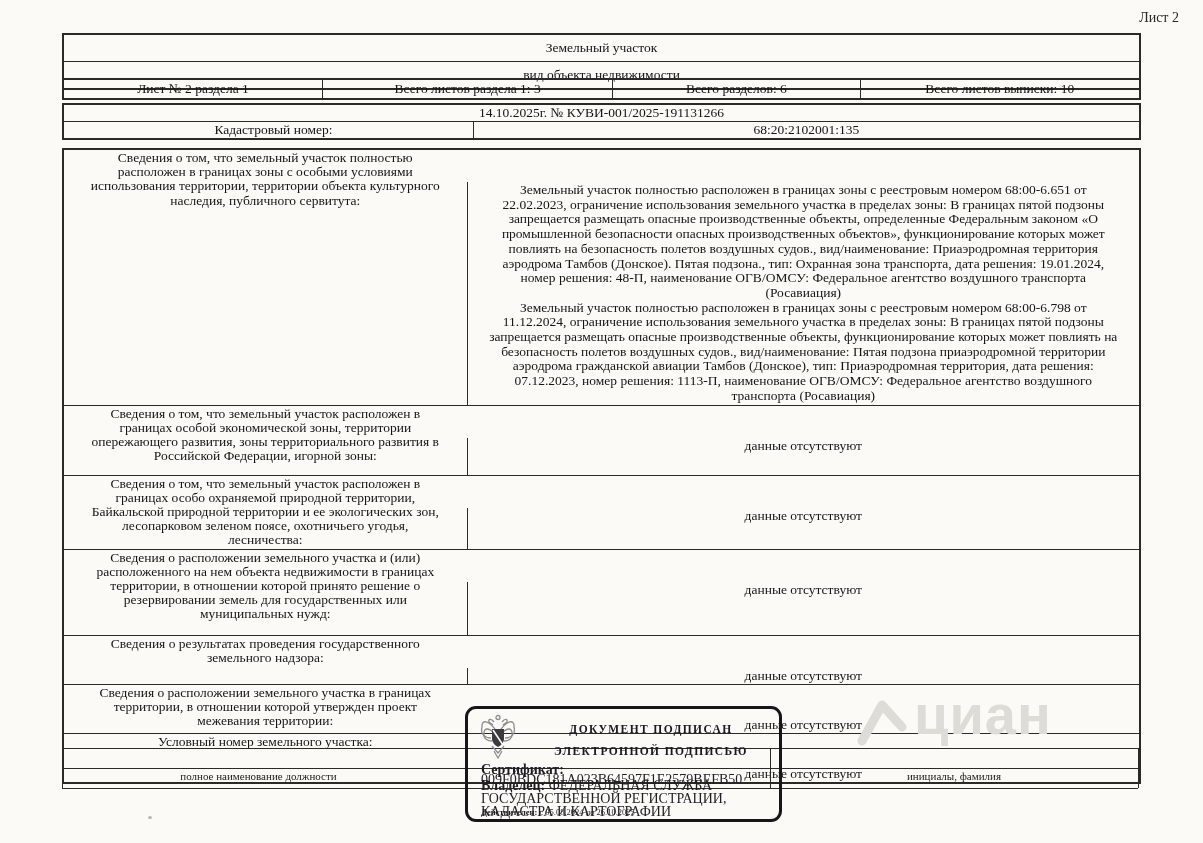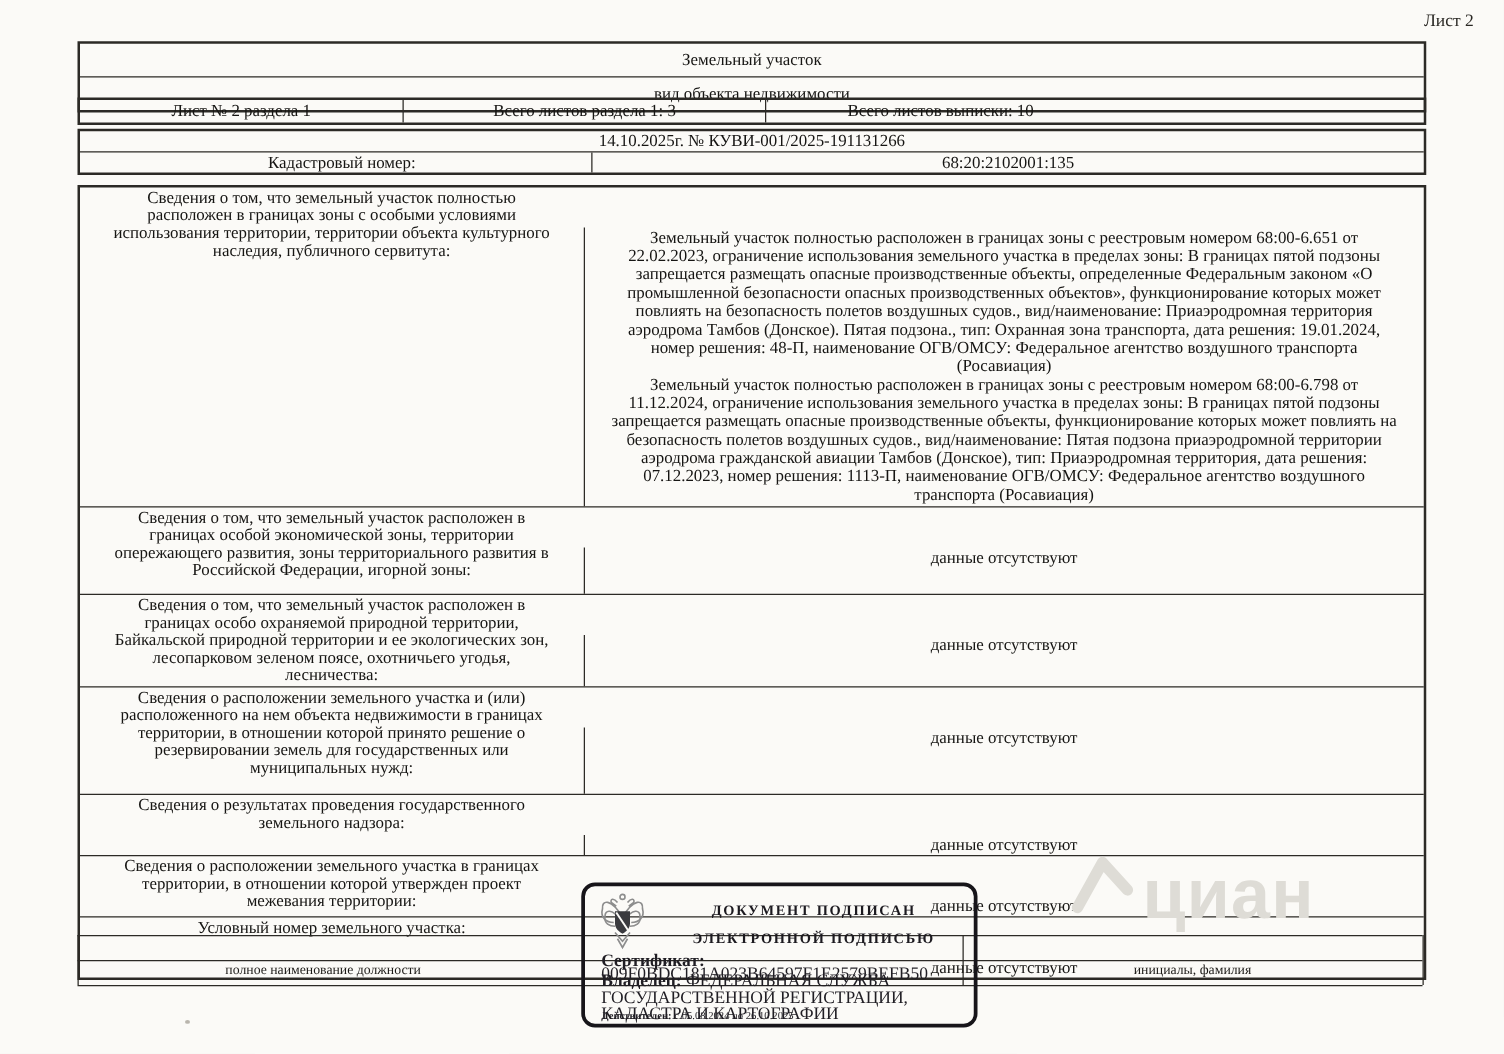--- a/index.html
+++ b/index.html
@@ -44,21 +44,21 @@
   .r1{min-height:231px;} .r1 .val{line-height:14.7px;}
   .r2{min-height:70px;}
   .r3{min-height:57px;}
   .r4{min-height:86px;}
   .r5{min-height:34px;}
   .r6{min-height:46px;}
   .r7{min-height:19px;}
   
   .watermark{
     position:absolute;left:856px;top:682px;
-    display:flex;align-items:flex-start;gap:6px;
+    display:flex;align-items:flex-end;gap:6px;
     color:#dedcd6;
     font-family:"Liberation Sans","DejaVu Sans",sans-serif;
     font-weight:bold;font-size:56px;letter-spacing:1px;
     user-select:none;
   }
   .watermark svg{display:block;}
   
   .hline{position:absolute;height:0;border-top:1.5px solid #2c2a26;}
   .vline{position:absolute;width:0;border-left:1.5px solid #2c2a26;}
   .sig-label{
@@ -101,20 +101,21 @@
     </div>
     <div class="trow">
       <div class="tcell center">вид объекта недвижимости</div>
     </div>
   </div>
 
   <div class="tbl" id="t-sheets">
     <div class="trow">
       <div class="tcell center w24">Лист № 2 раздела 1</div>
       <div class="tcell center w27">Всего листов раздела 1: 3</div>
+      <div class="tcell center w23">Всего разделов: 6</div>
       <div class="tcell center w26">Всего листов выписки: 10</div>
     </div>
   </div>
 
   <div class="tbl" id="t-cad">
     <div class="trow">
       <div class="tcell full">14.10.2025г. № КУВИ-001/2025-191131266</div>
     </div>
     <div class="trow">
       <div class="tcell cad-left">Кадастровый номер:</div>

